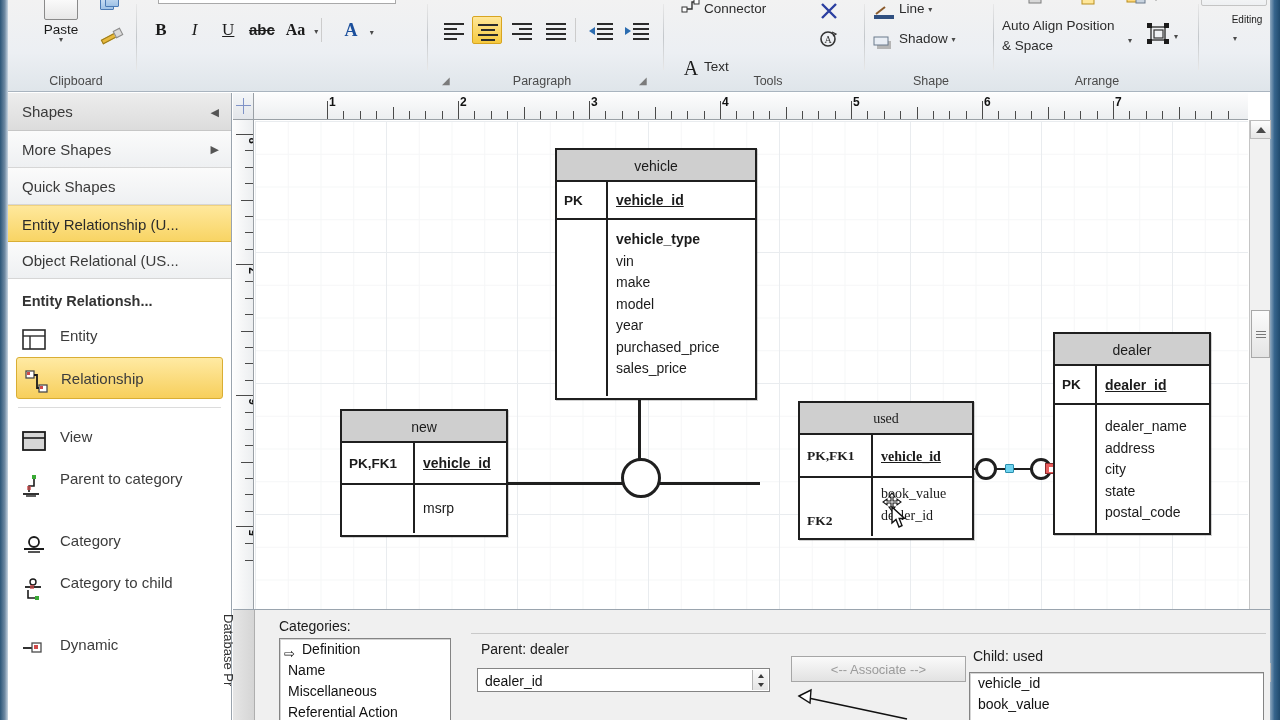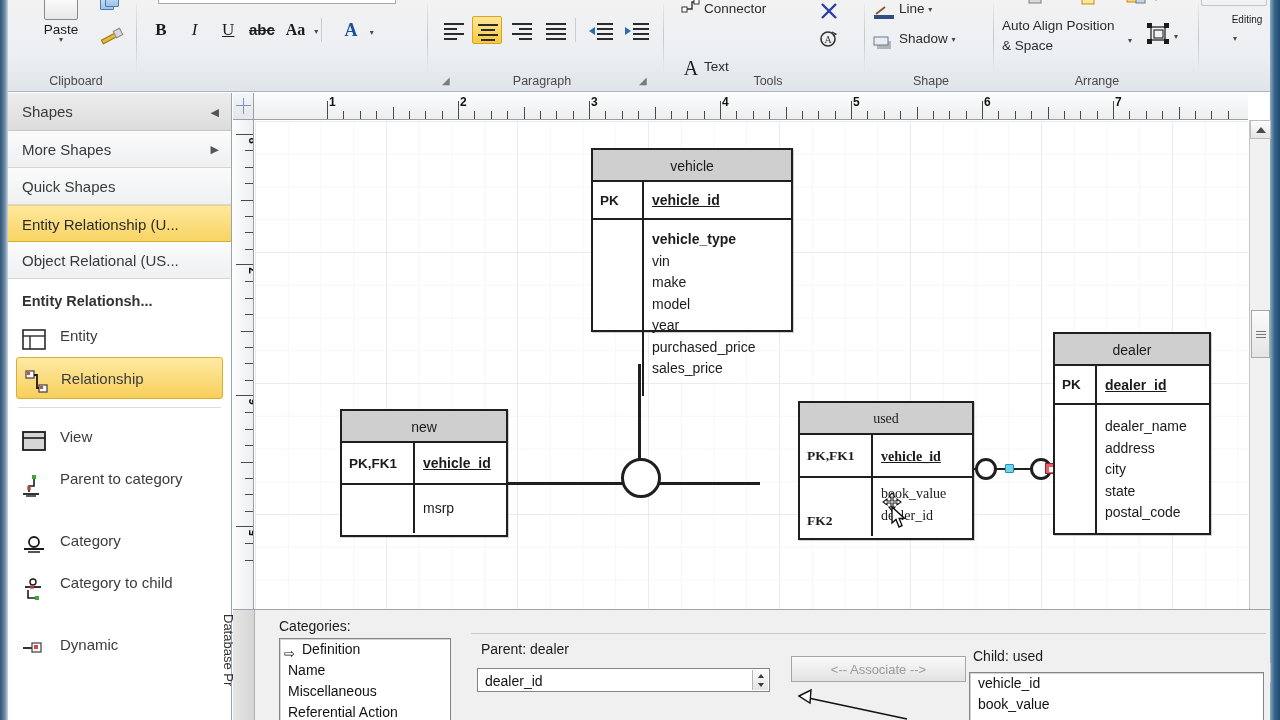--- a/index.html
+++ b/index.html
@@ -633,21 +633,21 @@
       <div class="conn" style="left:111px;top:361px;width:394px;height:3px;"></div>
       <div class="cat-circle" style="left:366px;top:337px;"></div>
 
       <div class="conn" style="left:714px;top:347px;width:92px;height:2px;"></div>
       <div class="crow" style="left:720px;top:337px;"></div>
       <div class="crow" style="left:775px;top:337px;"></div>
       <div class="handle-sq" style="left:707px;top:342px;"></div>
       <div class="handle-sq" style="left:790px;top:342px;"></div>
       <div class="handle-mid" style="left:750px;top:343px;"></div>
 
-      <div class="ent" style="left:300px;top:27px;width:202px;height:184px;margin-left:36px;">
+      <div class="ent" style="left:300px;top:27px;width:202px;height:252px;">
         <div class="ent-title">vehicle</div>
         <div class="ent-body">
           <div class="ent-seg" style="height:38px;">
             <div class="ent-key" style="width:51px;">PK</div>
             <div class="ent-attrs" style="margin-left:51px;padding-top:8px;">
               <span class="pkname">vehicle_id</span>
             </div>
           </div>
           <div class="ent-seg" style="height:176px;">
             <div class="ent-key" style="width:51px;"></div>

